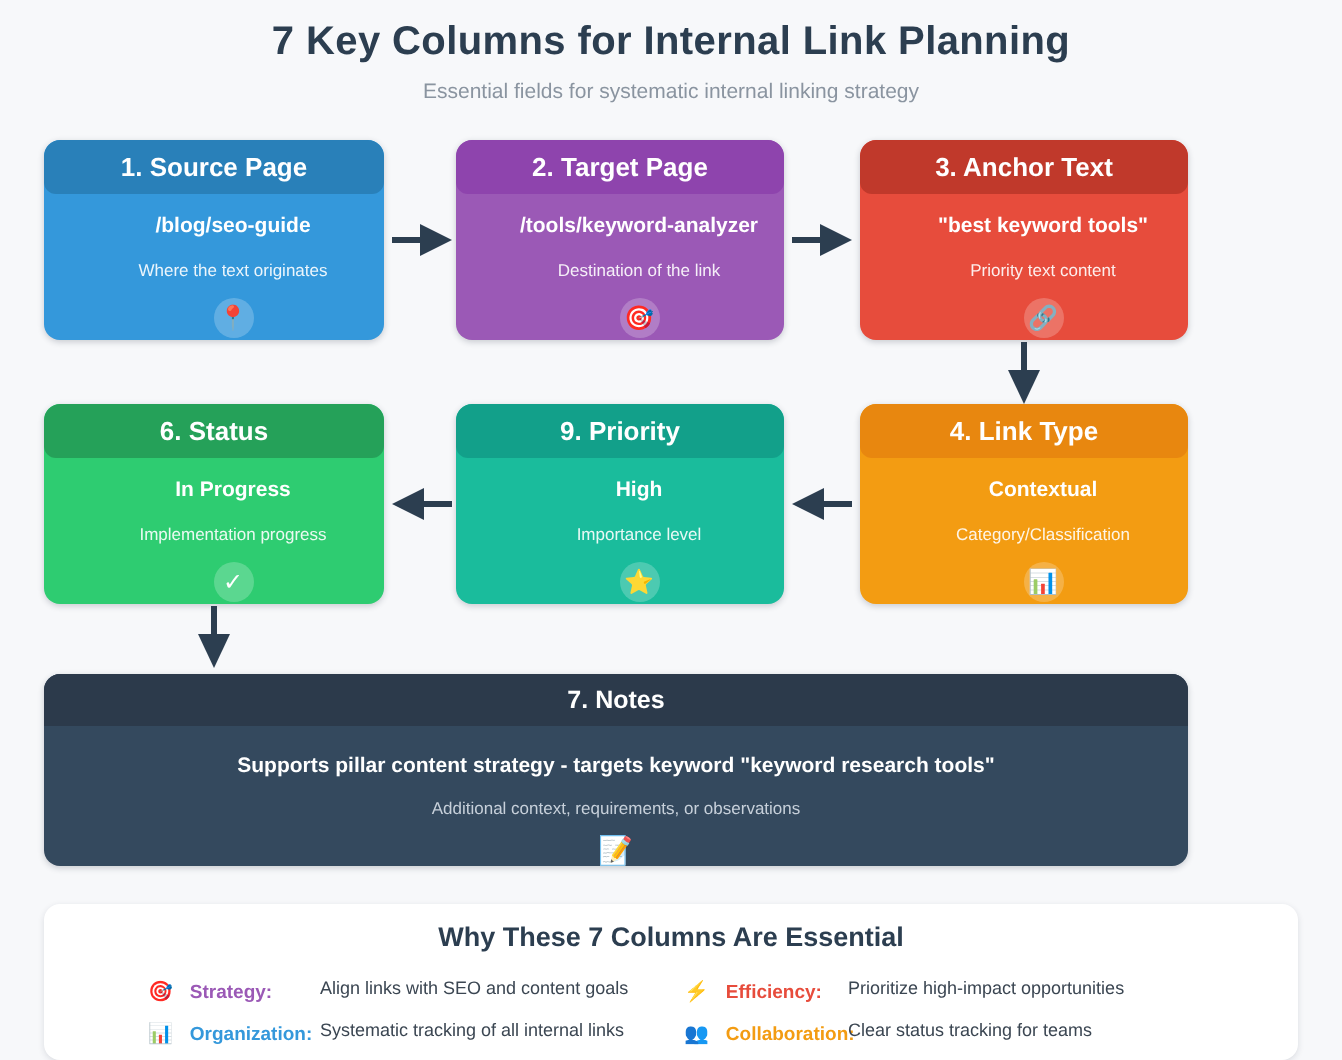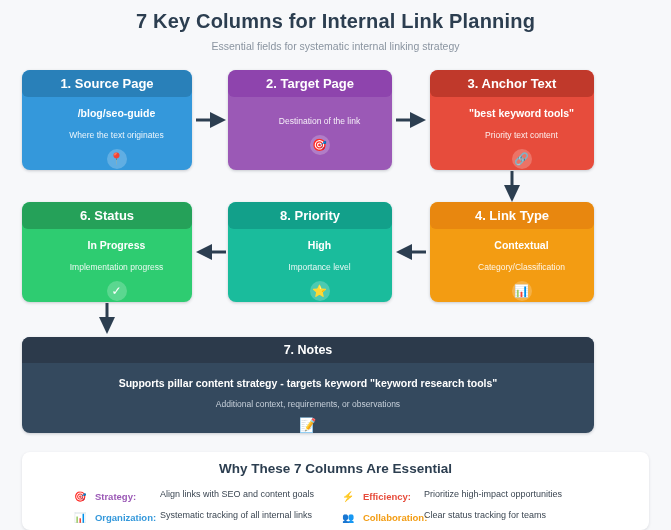--- a/index.html
+++ b/index.html
@@ -125,20 +125,21 @@
       <div class="card-desc">Where the text originates</div>
       <div class="card-icon">
         <span class="icon-badge">📍</span>
       </div>
     </div>
   </div>
 
   <div class="card" id="card1" style="left: 228px; top: 70px; width: 164px; height: 100px; background: rgb(155, 89, 182);">
     <div class="card-head" style="background: rgb(142, 68, 173);">2. Target Page</div>
     <div class="card-body">
+      <div class="card-value">/tools/keyword-analyzer</div>
       <div class="card-desc">Destination of the link</div>
       <div class="card-icon">
         <span class="icon-badge">🎯</span>
       </div>
     </div>
   </div>
 
   <div class="card" id="card2" style="left: 430px; top: 70px; width: 164px; height: 100px; background: rgb(231, 76, 60);">
     <div class="card-head" style="background: rgb(192, 57, 43);">3. Anchor Text</div>
     <div class="card-body">
@@ -155,21 +156,21 @@
     <div class="card-body">
       <div class="card-value">In Progress</div>
       <div class="card-desc">Implementation progress</div>
       <div class="card-icon">
         <span class="icon-badge">✓</span>
       </div>
     </div>
   </div>
 
   <div class="card" id="card4" style="left: 228px; top: 202px; width: 164px; height: 100px; background: rgb(26, 188, 156);">
-    <div class="card-head" style="background: rgb(18, 160, 138);">8. Priority</div>
+    <div class="card-head" style="background: rgb(18, 160, 138);">9. Priority</div>
     <div class="card-body">
       <div class="card-value">High</div>
       <div class="card-desc">Importance level</div>
       <div class="card-icon">
         <span class="icon-badge">⭐</span>
       </div>
     </div>
   </div>
 
   <div class="card" id="card3" style="left: 430px; top: 202px; width: 164px; height: 100px; background: rgb(243, 156, 18);">

